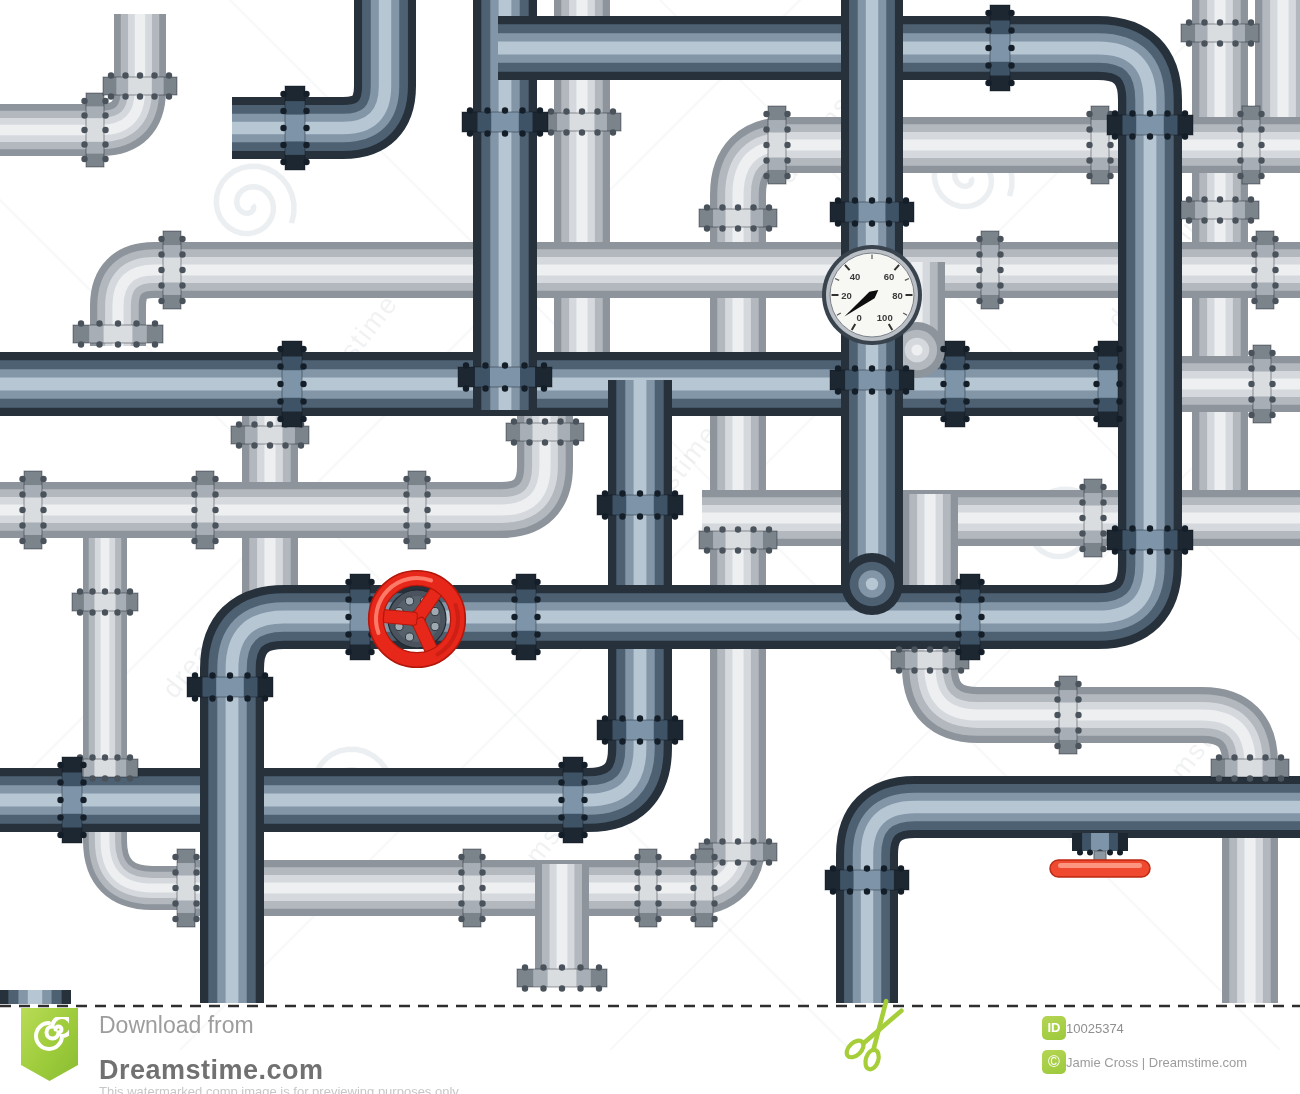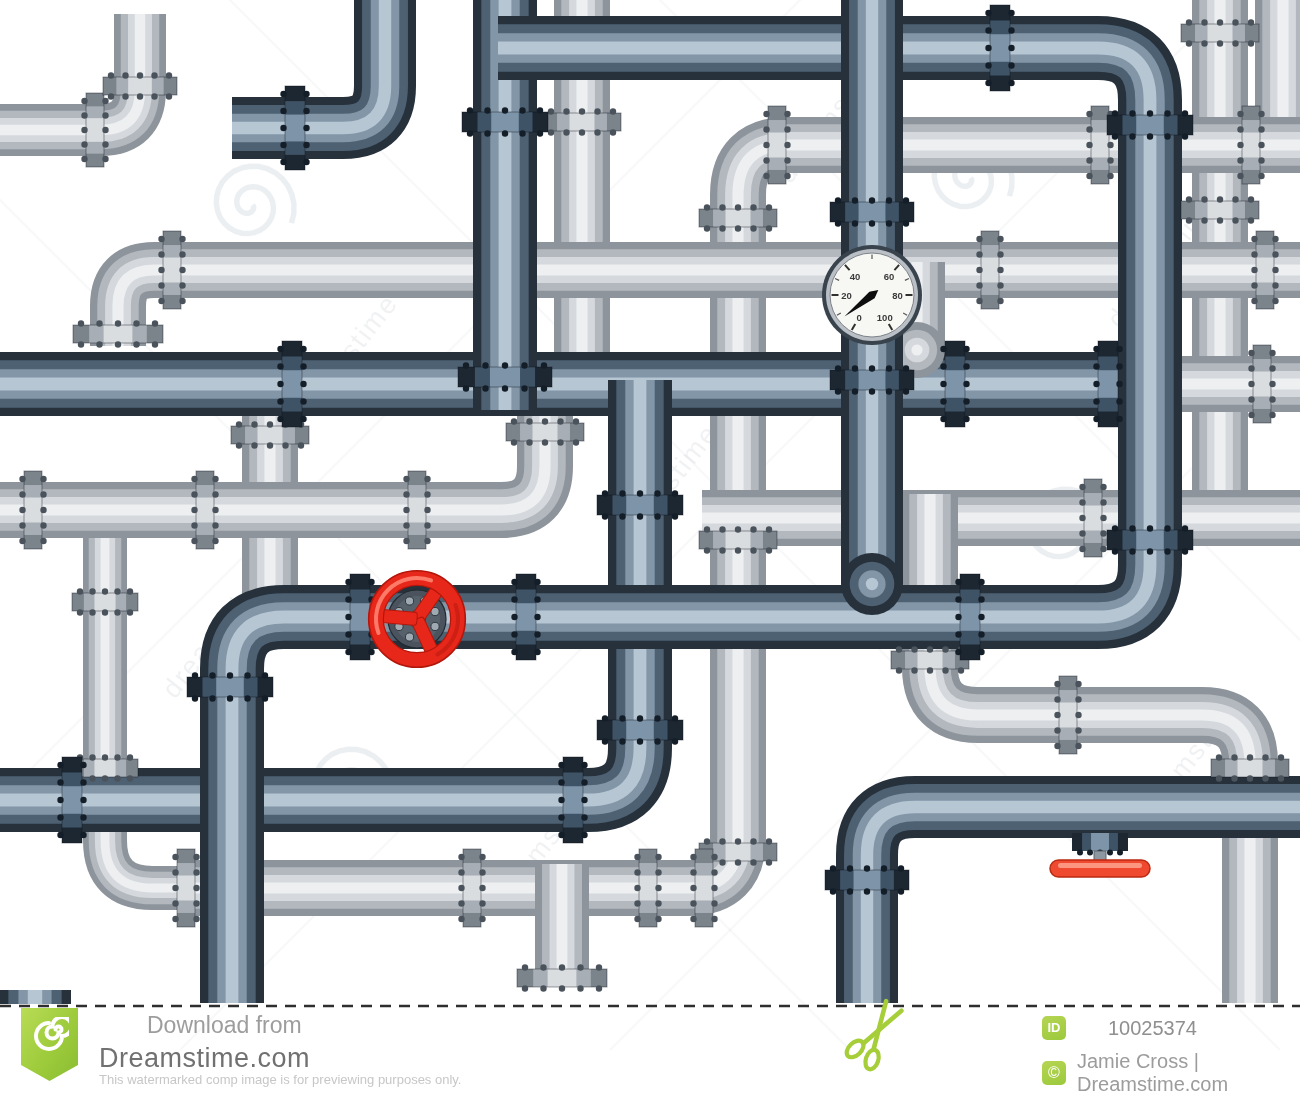--- a/index.html
+++ b/index.html
@@ -5,31 +5,31 @@
   html,body{margin:0;padding:0;background:#ffffff;}
   .page{position:relative;width:1300px;height:1094px;background:#ffffff;overflow:hidden;
         font-family:"Liberation Sans",sans-serif;}
   #art{position:absolute;left:0;top:0;}
   .footer-item{position:absolute;}
   .logo-badge{left:21px;top:1008px;width:57px;height:73px;
     background:linear-gradient(125deg,#b9dc56 0%,#9dcb3b 55%,#8abd33 100%);
     clip-path:polygon(0 0,100% 0,100% 78%,50% 100%,0 78%);}
   .logo-badge svg{position:absolute;left:8px;top:9px;}
   .dl-block{left:99px;top:1013px;line-height:1.12;}
-  .dl-from{font-size:23px;color:#9d9d9d;margin-left:48px;}
-  .dl-site{font-size:27px;font-weight:normal;color:#717171;margin-top:4px;letter-spacing:.5px;}
+  .dl-from{font-size:23px;color:#9d9d9d;}
+  .dl-site{font-size:27px;font-weight:bold;color:#717171;margin-top:16px;letter-spacing:.5px;}
   .dl-note{font-size:13px;color:#c7c7c7;}
   .meta-row{position:absolute;display:flex;align-items:center;}
   .meta-badge{display:inline-block;width:24px;height:24px;border-radius:5px;
     background:linear-gradient(160deg,#b5d554,#9cc93c);color:#fff;text-align:center;
     flex:0 0 24px;}
   .id-glyph{font-size:13px;font-weight:bold;line-height:24px;}
   .c-glyph{font-size:16px;line-height:23px;}
-  .meta-text{margin-left:11px;font-size:20px;color:#8f8f8f;}
-  .row-id{left:1042px;top:1016px;gap:31px;}
+  .meta-text{font-size:13px;color:#8f8f8f;}
+  .row-id{left:1042px;top:1016px;}
   .row-credit{left:1042px;top:1050px;}
   .row-credit .meta-text{color:#9c9c9c;}
 </style>
 </head>
 <body>
 
 <div class="page">
 
   <svg id="art" width="1300" height="1094" viewBox="0 0 1300 1094">
       <g>

